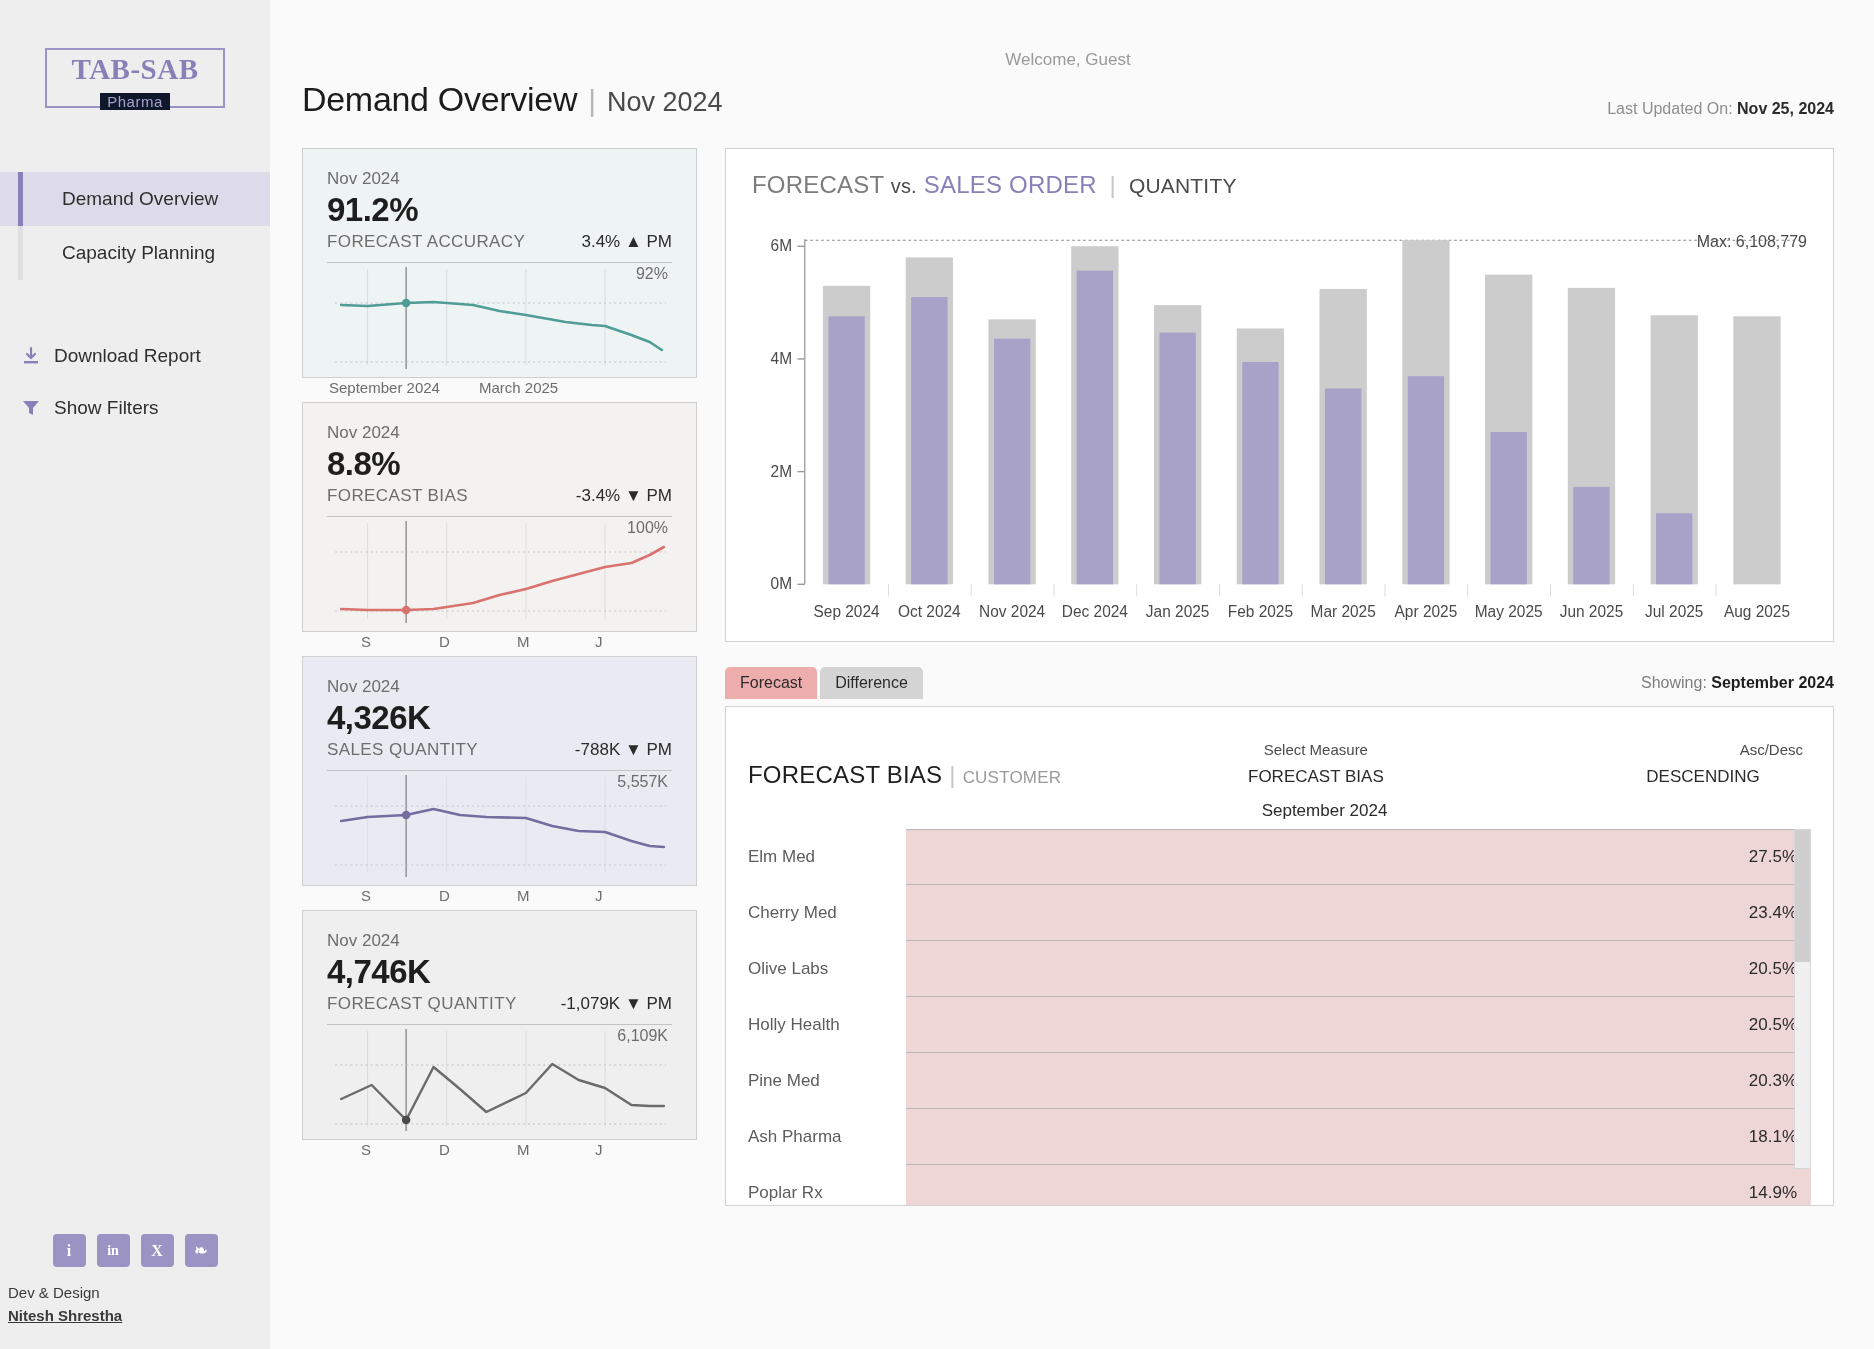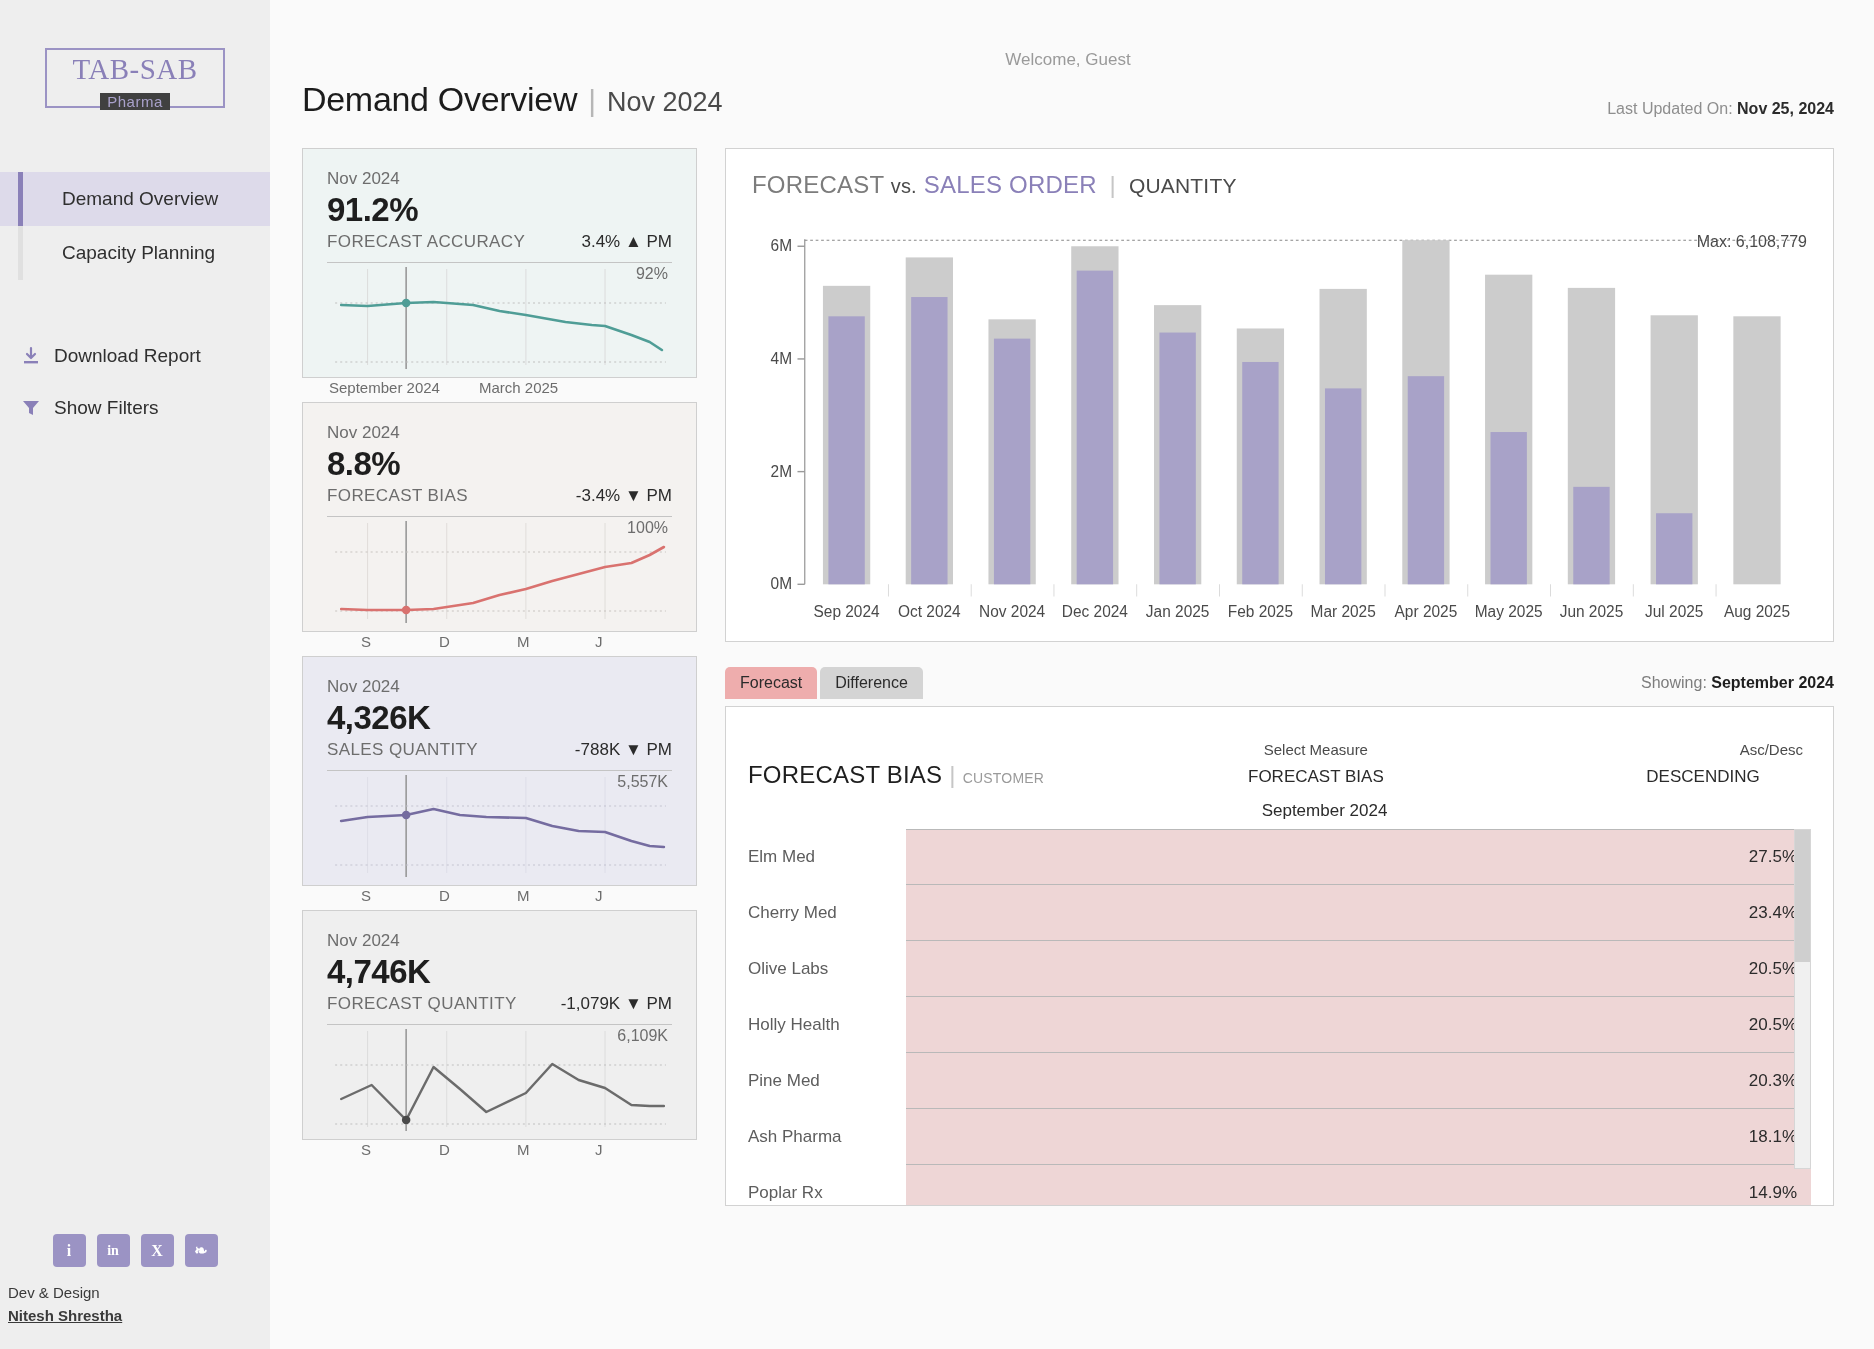--- a/index.html
+++ b/index.html
@@ -20,27 +20,27 @@
   }
   .logo-box {
     margin: 48px auto 0; width: 180px; height: 60px;
     border: 2px solid #9b93c4;
     display: flex; flex-direction: column;
     align-items: center; justify-content: center;
     position: relative;
   }
   .logo-main {
     font-family: "Liberation Serif", serif;
-    font-size: 29px; font-weight: 400;
+    font-size: 29px; font-weight: 700;
     color: #8a80b8; letter-spacing: .5px;
     line-height: 1;
   }
   .logo-sub {
     font-size: 15px; color: #a9a1cb;
-    background: #404040; padding: 0 7px;
+    background: #0f172a; padding: 0 7px;
     position: relative; top: 9px; letter-spacing: .5px;
   }
   .nav { margin-top: 64px; position: relative; }
   .nav::before {
     content: ""; position: absolute; left: 18px; top: 0;
     width: 5px; height: 100%; background: #e0e0e0;
   }
   .nav-item {
     position: relative; height: 54px;
     display: flex; align-items: center;
@@ -126,21 +126,21 @@
   .tab.inactive { background: #d4d4d4; margin-left: 3px; }
   .showing { margin-left: auto; font-size: 16px; color: #7d7d7d; }
   .showing b { color: #1e1e1e; font-weight: 700; }
 
   
   .bias-panel { margin-top: 6px; height: 500px; padding: 16px 22px 0; position: relative;
                 overflow: hidden; }
   .bias-head { display: flex; align-items: flex-end; position: relative; height: 66px; }
   .bias-title { font-size: 24px; color: #1e1e1e; letter-spacing: .2px; }
   .bias-title .pipe { color: #c6c6c6; font-weight: 300; margin: 0 7px; }
-  .bias-title .cust { color: #9a9a9a; font-size: 14px; text-align: center; }
+  .bias-title .cust { color: #9a9a9a; font-size: 17px; text-align: center; }
   .ctrl { position: absolute; text-align: center; }
   .ctrl .lbl { font-size: 15px; color: #4a4a4a; }
   .ctrl .val { font-size: 17px; color: #2b2b2b; margin-top: 9px; cursor: pointer; }
   .ctrl.measure { left: 500px; bottom: 2px; }
   .ctrl.order { right: 8px; bottom: 2px; width: 200px; }
   .ctrl.order .lbl { text-align: right; }
   .bias-month { text-align: center; font-size: 17px; color: #2b2b2b;
                 font-weight: 400; margin-top: 12px; margin-left: 90px; }
   .bias-rows { margin-top: 8px; position: relative; }
   .brow { display: flex; align-items: center; height: 56px; }

